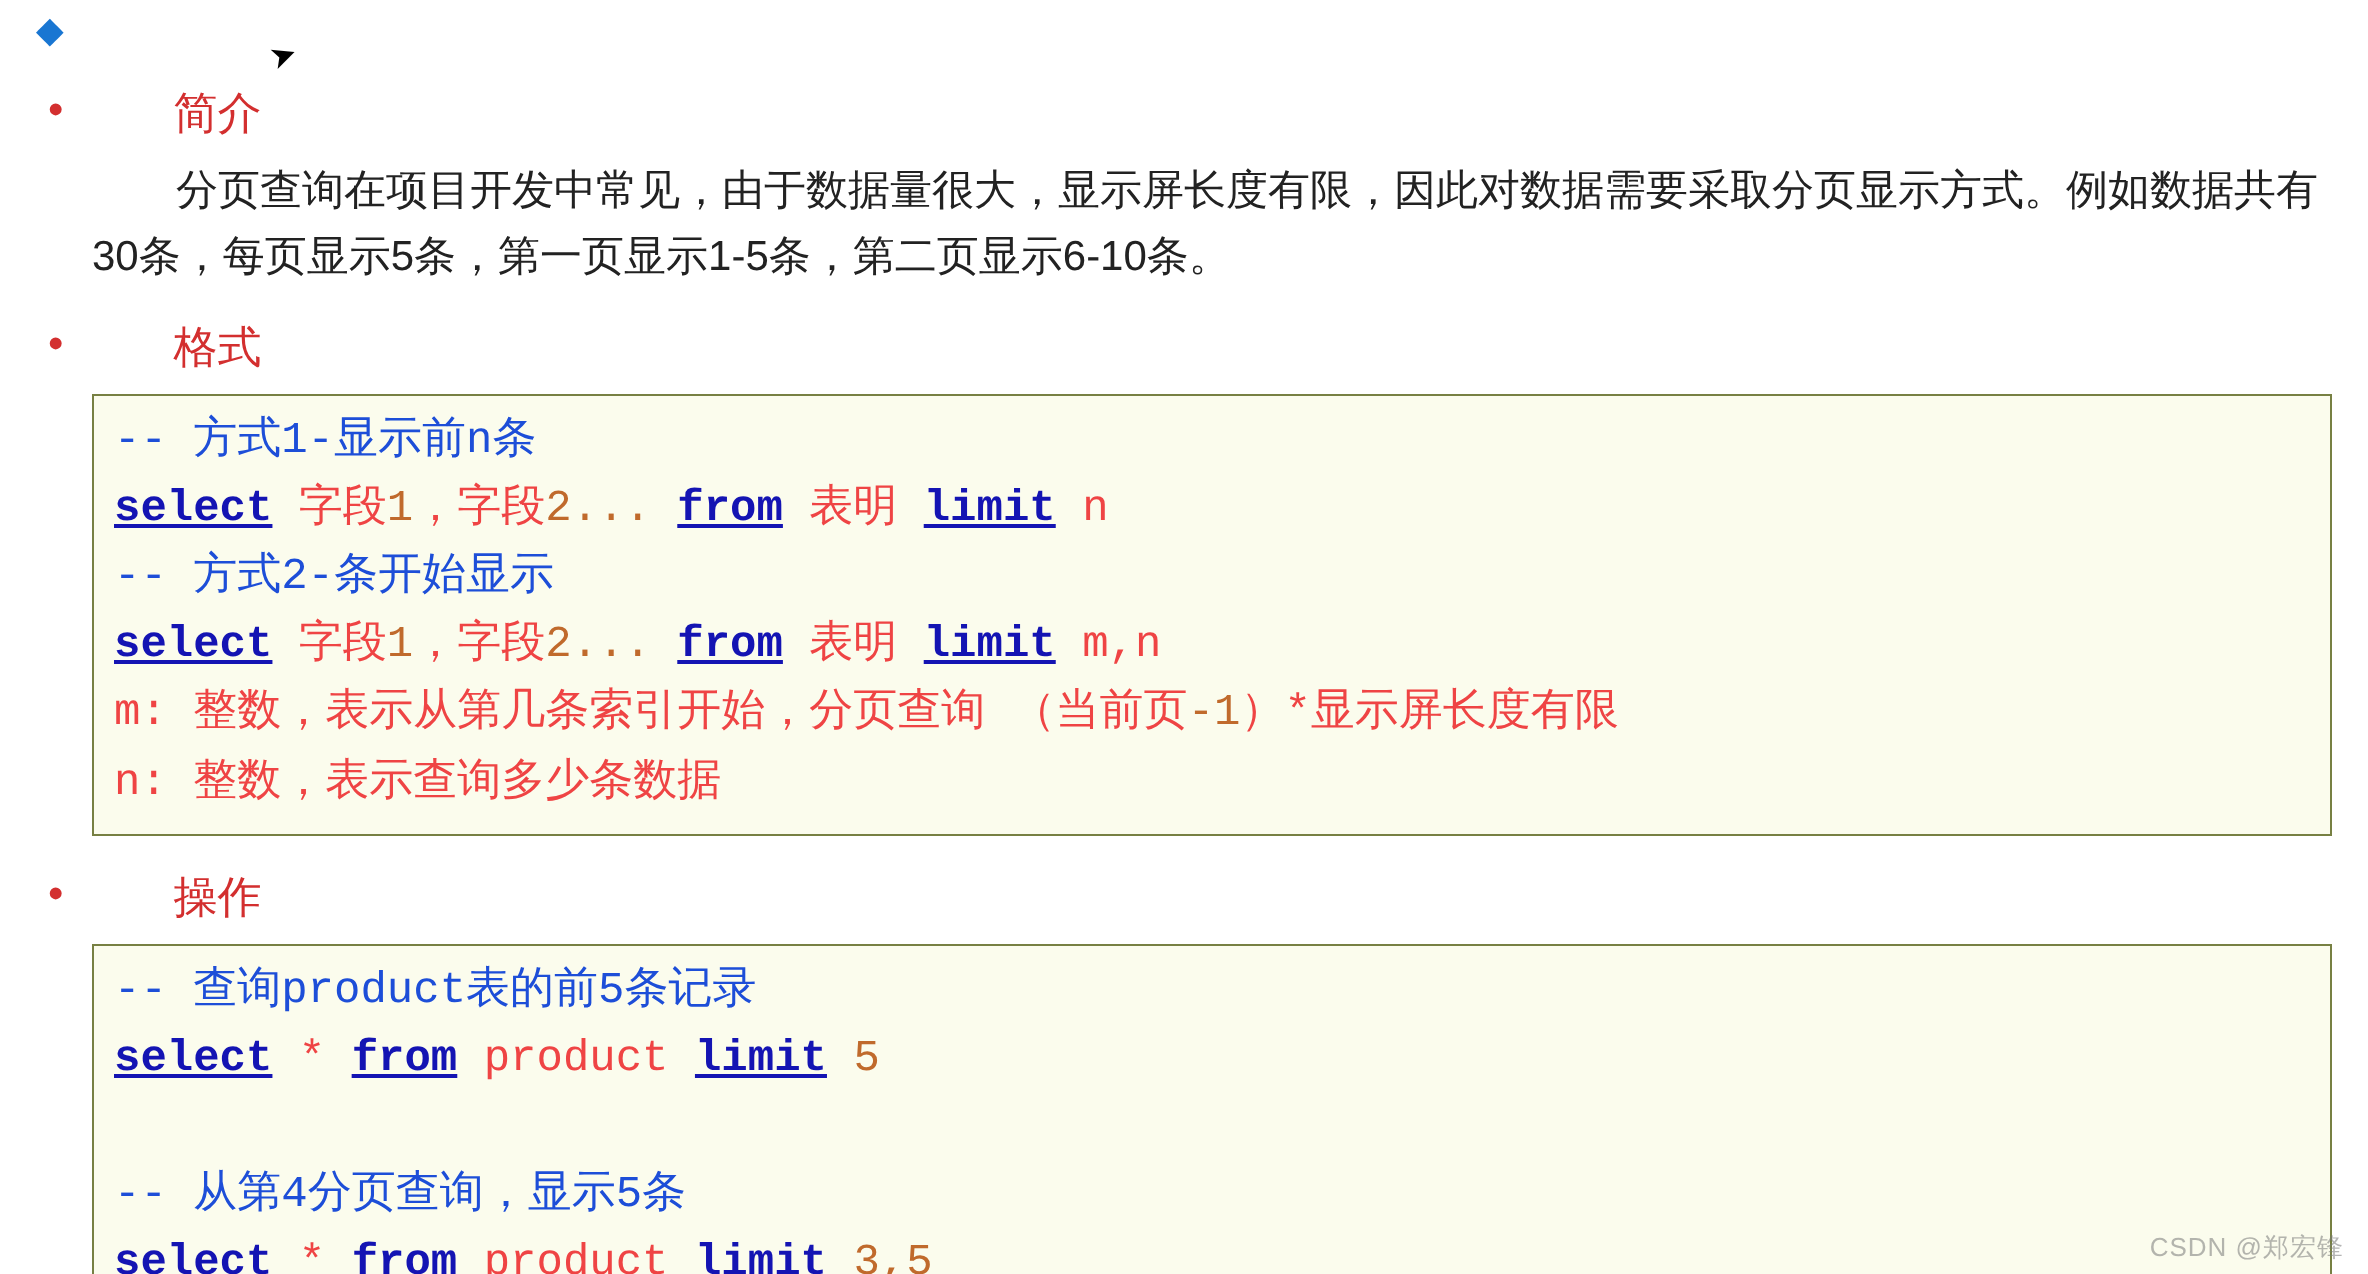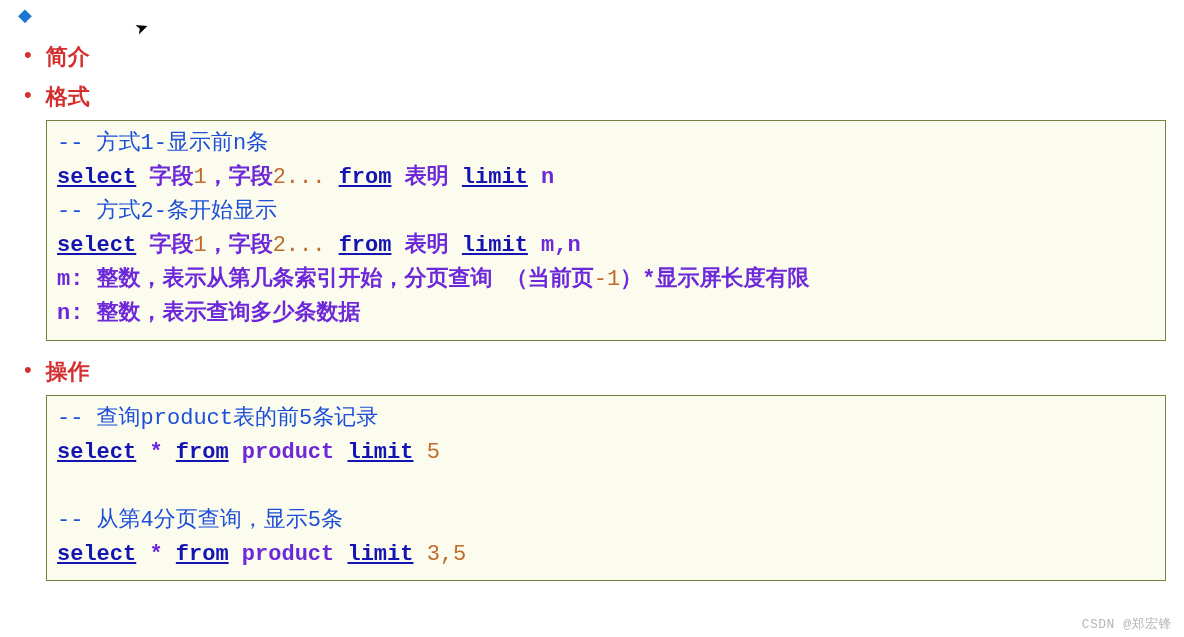--- a/index.html
+++ b/index.html
@@ -54,65 +54,67 @@
   .red-dot {
     color: #d32f2f;
     font-size: 22px;
     line-height: 1;
     position: relative;
     top: -2px;
   }
   .red-head {
     color: #d32f2f;
     font-size: 22px;
-    font-weight: 700;
+    font-weight: 400;
+    margin-left: 41px;
   }
   .para {
     margin: 6px 0 14px 22px;
     line-height: 1.55;
     font-size: 21px;
     text-indent: 2em;
   }
   .codebox {
     margin: 6px 0 16px 22px;
     border: 1px solid #778043;
     background: #fbfced;
     padding: 6px 10px 8px 10px;
     font-family: Consolas, "Courier New", monospace;
     font-size: 22px;
     line-height: 1.55;
     white-space: pre-wrap;
   }
   .c-comment { color: #1d4ed8; }
   .c-kw { color: #1414b3; font-weight: bold; text-decoration: underline; }
   .c-num { color: #c06a2c; }
-  .c-plain { color: #6d28d9; font-weight: bold; }
+  .c-plain { color: #ef4444; }
   .watermark {
     position: fixed;
     right: 12px;
     bottom: 4px;
     font-size: 13px;
     color: rgba(120,120,120,0.55);
-    font-family: Liberation Mono, monospace;
+    font-family: Liberation Sans, sans-serif;
     letter-spacing: 0.5px;
   }
 </style>
 </head>
 <body>
 
 <div class="page-title">
   <span class="diamond">◆</span>
   <span class="cursor">➤</span>
 </div>
 
 <div class="section">
   <div class="bullet-row">
     <span class="red-dot">•</span>
     <span class="red-head">简介</span>
   </div>
+  <div class="para" style="text-indent:2em;">分页查询在项目开发中常见，由于数据量很大，显示屏长度有限，因此对数据需要采取分页显示方式。例如数据共有30条，每页显示5条，第一页显示1-5条，第二页显示6-10条。</div>
 </div>
 
 <div class="section">
   <div class="bullet-row">
     <span class="red-dot">•</span>
     <span class="red-head">格式</span>
   </div>
   <div class="codebox"><span class="c-comment"><span>-- </span><span>方式</span><span>1-</span><span>显示前</span><span>n</span><span>条</span></span>
 <span class="c-kw">select</span><span class="c-plain"> 字段</span><span class="c-num">1</span><span class="c-plain">，字段</span><span class="c-num">2... </span><span class="c-kw">from</span><span class="c-plain"> 表明 </span><span class="c-kw">limit</span><span class="c-plain"> n</span>
 <span class="c-comment"><span>-- </span><span>方式</span><span>2-</span><span>条开始显示</span></span>

